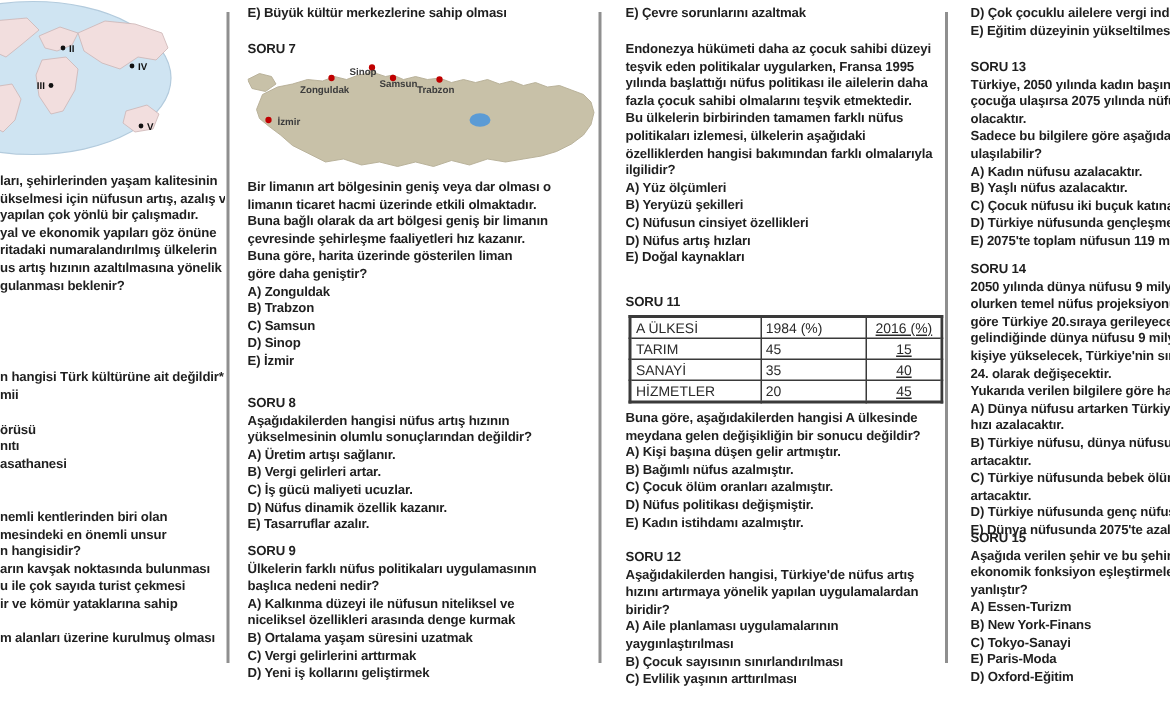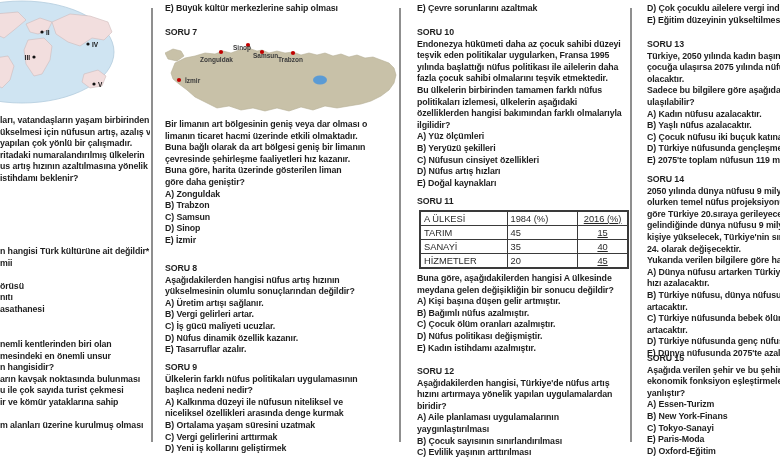--- a/index.html
+++ b/index.html
@@ -51,26 +51,27 @@
           <circle cx="34" cy="57" r="1.6"></circle>
             <circle cx="94" cy="84" r="1.6"></circle>
         </g>
         <text x="46" y="34.5" font-size="6.5" font-weight="bold" fill="#111">II</text>
         <text x="92" y="46.5" font-size="6.5" font-weight="bold" fill="#111">IV</text>
         <text x="30" y="59.5" font-size="6.5" font-weight="bold" fill="#111" text-anchor="end">III</text>
         <text x="98" y="86.5" font-size="6.5" font-weight="bold" fill="#111">V</text>
       </svg>
     </div>
     <div class="block" style="top:115px">
-        <div class="line">ları, vatandaşların yaşam birbirinden</div>
+        <div class="line">ları, şehirlerinden yaşam kalitesinin</div>
         <div class="line">ükselmesi için nüfusun artış, azalış ve</div>
         <div class="line">yapılan çok yönlü bir çalışmadır.</div>
+        <div class="line">yal ve ekonomik yapıları göz önüne</div>
         <div class="line">ritadaki numaralandırılmış ülkelerin</div>
         <div class="line">us artış hızının azaltılmasına yönelik</div>
-        <div class="line">istihdamı beklenir?</div>
+        <div class="line">gulanması beklenir?</div>
       </div>
     <div class="block" style="top:246px">
         <div class="line">n hangisi Türk kültürüne ait değildir*</div>
         <div class="line">mii</div>
         <div class="line"></div>
         <div class="line">örüsü</div>
         <div class="line">nıtı</div>
         <div class="line">asathanesi</div>
       </div>
     <div class="block" style="top:339px">
@@ -146,21 +147,20 @@
         <div class="line">C) Vergi gelirlerini arttırmak</div>
         <div class="line">D) Yeni iş kollarını geliştirmek</div>
       </div>
   </div>
 
   <div class="col col3">
     <div class="block" style="top:3px">
       <div class="line">E) Çevre sorunlarını azaltmak</div>
     </div>
     <div class="block" style="top:27px">
-        <div class="line">SORU 10</div>
         <div class="line">Endonezya hükümeti daha az çocuk sahibi düzeyi</div>
         <div class="line">teşvik eden politikalar uygularken, Fransa 1995</div>
         <div class="line">yılında başlattığı nüfus politikası ile ailelerin daha</div>
         <div class="line">fazla çocuk sahibi olmalarını teşvik etmektedir.</div>
         <div class="line">Bu ülkelerin birbirinden tamamen farklı nüfus</div>
         <div class="line">politikaları izlemesi, ülkelerin aşağıdaki</div>
         <div class="line">özelliklerden hangisi bakımından farklı olmalarıyla</div>
         <div class="line">ilgilidir?</div>
         <div class="line">A) Yüz ölçümleri</div>
         <div class="line">B) Yeryüzü şekilleri</div>

